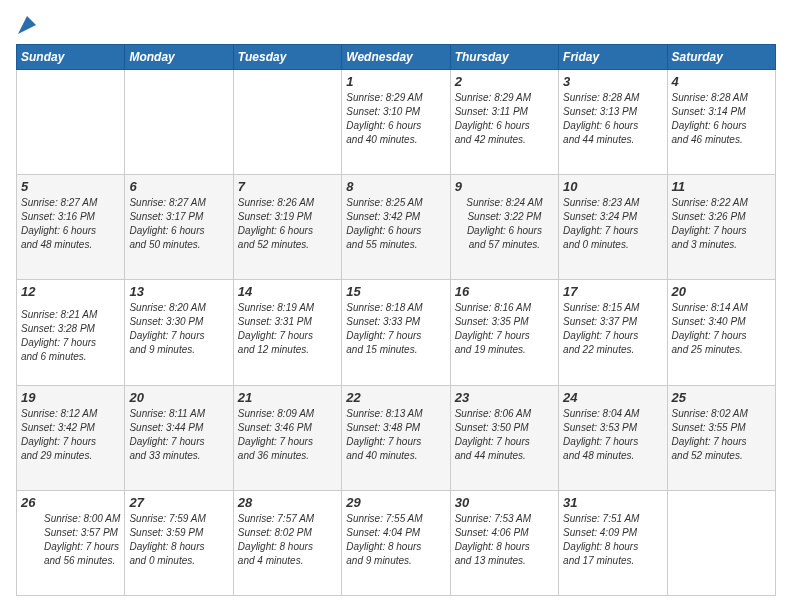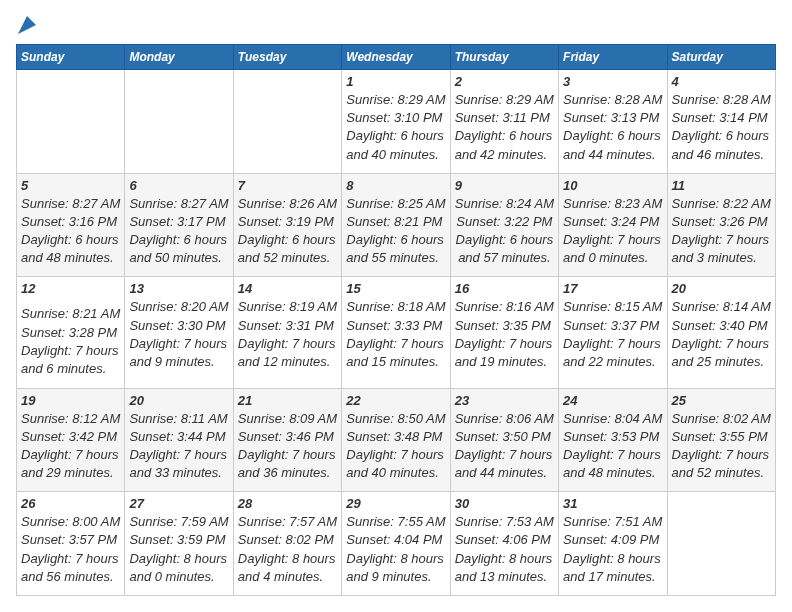--- a/index.html
+++ b/index.html
@@ -85,21 +85,21 @@
       color: #333;
       height: 88px;
     }
     .day-number {
       font-size: 13px;
       font-weight: bold;
       margin-bottom: 2px;
       display: block;
     }
     .day-info {
-      font-size: 13px;
+      font-size: 10px;
       line-height: 1.4;
       color: #333;
     }
     .row-alt {
       background: #f5f5f5;
     }
     .row-white {
       background: #ffffff;
     }
   </style>
@@ -190,21 +190,21 @@
           <td>
             <span class="day-number">7</span>
             <div class="day-info" style="white-space: pre-line;">Sunrise: 8:26 AM
 Sunset: 3:19 PM
 Daylight: 6 hours
 and 52 minutes.</div>
           </td>
           <td>
             <span class="day-number">8</span>
             <div class="day-info" style="white-space: pre-line;">Sunrise: 8:25 AM
-Sunset: 8:21 PM
+Sunset: 3:42 PM
 Daylight: 6 hours
 and 55 minutes.</div>
           </td>
           <td>
             <span class="day-number">9</span>
             <div class="day-info" style="white-space: pre-line; text-align: center;">Sunrise: 8:24 AM
 Sunset: 3:22 PM
 Daylight: 6 hours
 and 57 minutes.</div>
           </td>
@@ -291,21 +291,21 @@
           </td>
           <td>
             <span class="day-number">21</span>
             <div class="day-info" style="white-space: pre-line;">Sunrise: 8:09 AM
 Sunset: 3:46 PM
 Daylight: 7 hours
 and 36 minutes.</div>
           </td>
           <td>
             <span class="day-number">22</span>
-            <div class="day-info" style="white-space: pre-line;">Sunrise: 8:50 AM
+            <div class="day-info" style="white-space: pre-line;">Sunrise: 8:13 AM
 Sunset: 3:48 PM
 Daylight: 7 hours
 and 40 minutes.</div>
           </td>
           <td>
             <span class="day-number">23</span>
             <div class="day-info" style="white-space: pre-line;">Sunrise: 8:06 AM
 Sunset: 3:50 PM
 Daylight: 7 hours
 and 44 minutes.</div>
@@ -321,21 +321,21 @@
             <span class="day-number">25</span>
             <div class="day-info" style="white-space: pre-line;">Sunrise: 8:02 AM
 Sunset: 3:55 PM
 Daylight: 7 hours
 and 52 minutes.</div>
           </td>
         </tr>
         <tr class="row-white">
           <td>
             <span class="day-number">26</span>
-            <div class="day-info" style="white-space: pre-line;">Sunrise: 8:00 AM
+            <div class="day-info" style="white-space: pre-line; margin-left: 23px;">Sunrise: 8:00 AM
 Sunset: 3:57 PM
 Daylight: 7 hours
 and 56 minutes.</div>
           </td>
           <td>
             <span class="day-number">27</span>
             <div class="day-info" style="white-space: pre-line;">Sunrise: 7:59 AM
 Sunset: 3:59 PM
 Daylight: 8 hours
 and 0 minutes.</div>

